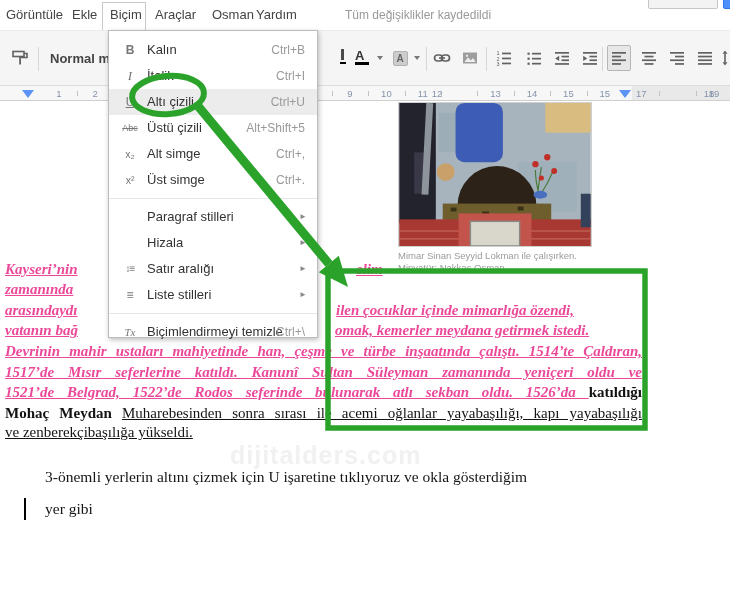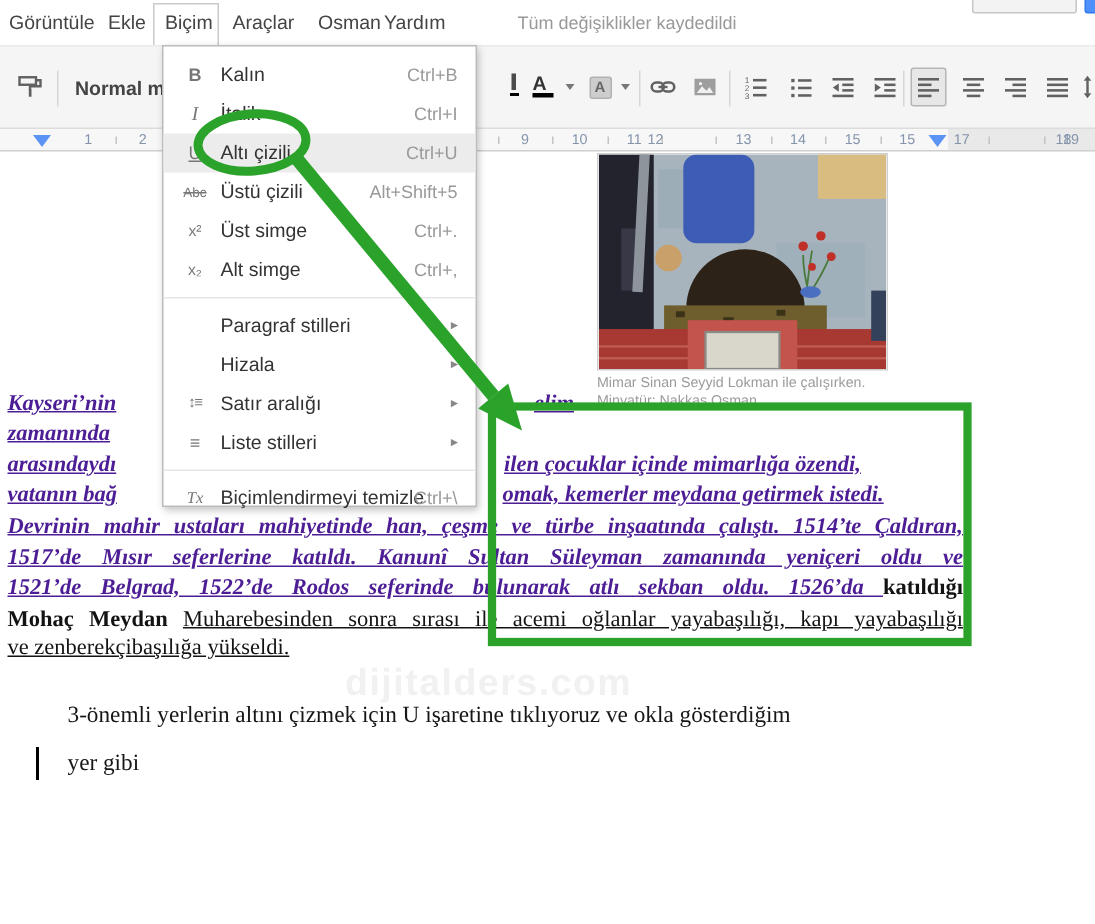--- a/index.html
+++ b/index.html
@@ -63,21 +63,21 @@
   .mshort{position:absolute;right:12px;top:0;color:#999;font-size:12px;}
   .marr{position:absolute;right:10px;top:0;color:#888;font-size:8px;}
   .msep{height:1px;background:#e6e6e6;margin:5px 0;}
 
   
   .doc{position:absolute;left:0;top:101px;width:627px;height:515px;background:#fff;z-index:5;}
   .mini{position:absolute;left:398px;top:1px;width:194px;height:145px;border:1px solid #cfcfcf;}
   .cap{position:absolute;left:398px;font-size:9.5px;color:#9b9b9b;white-space:nowrap;}
   .f{position:absolute;white-space:nowrap;}
   .bi{font-family:"Liberation Serif",serif;font-size:15px;font-weight:bold;font-style:italic;
-      text-decoration:underline;color:#4c1d95;}
+      text-decoration:underline;color:#ec4899;}
   .bu{font-family:"Liberation Serif",serif;font-size:15px;font-weight:bold;
       color:#131313;}
   .ru{font-family:"Liberation Serif",serif;font-size:15px;text-decoration:underline;color:#131313;}
   .jl{position:absolute;left:5px;width:637px;text-align:justify;text-align-last:justify;}
   .wm{position:absolute;left:230px;top:340px;font-size:25px;font-weight:bold;letter-spacing:1px;
       color:#f1f1f1;font-family:"Liberation Sans",sans-serif;}
   .note{position:absolute;left:45px;font-family:"Liberation Serif",serif;font-size:15.5px;
         color:#161616;white-space:nowrap;}
   .cursor{position:absolute;left:24px;top:397px;width:1.5px;height:22px;background:#000;}
 
@@ -363,28 +363,28 @@
       <span class="mico ico-u">U</span>
       <span class="mlabel">Altı çizili</span>
       <span class="mshort">Ctrl+U</span>
     </div>
     <div class="mrow">
       <span class="mico ico-s">Abc</span>
       <span class="mlabel">Üstü çizili</span>
       <span class="mshort">Alt+Shift+5</span>
     </div>
     <div class="mrow">
+      <span class="mico ico-sub">x₂</span>
+      <span class="mlabel">Alt simge</span>
+      <span class="mshort">Ctrl+,</span>
+    </div>
+    <div class="mrow">
       <span class="mico ico-sup">x²</span>
       <span class="mlabel">Üst simge</span>
       <span class="mshort">Ctrl+.</span>
-    </div>
-    <div class="mrow">
-      <span class="mico ico-sub">x₂</span>
-      <span class="mlabel">Alt simge</span>
-      <span class="mshort">Ctrl+,</span>
     </div>
     <div class="msep"></div>
     <div class="mrow">
       <span class="mlabel">Paragraf stilleri</span>
       <span class="marr">►</span>
     </div>
     <div class="mrow">
       <span class="mlabel">Hizala</span>
       <span class="marr">►</span>
     </div>

